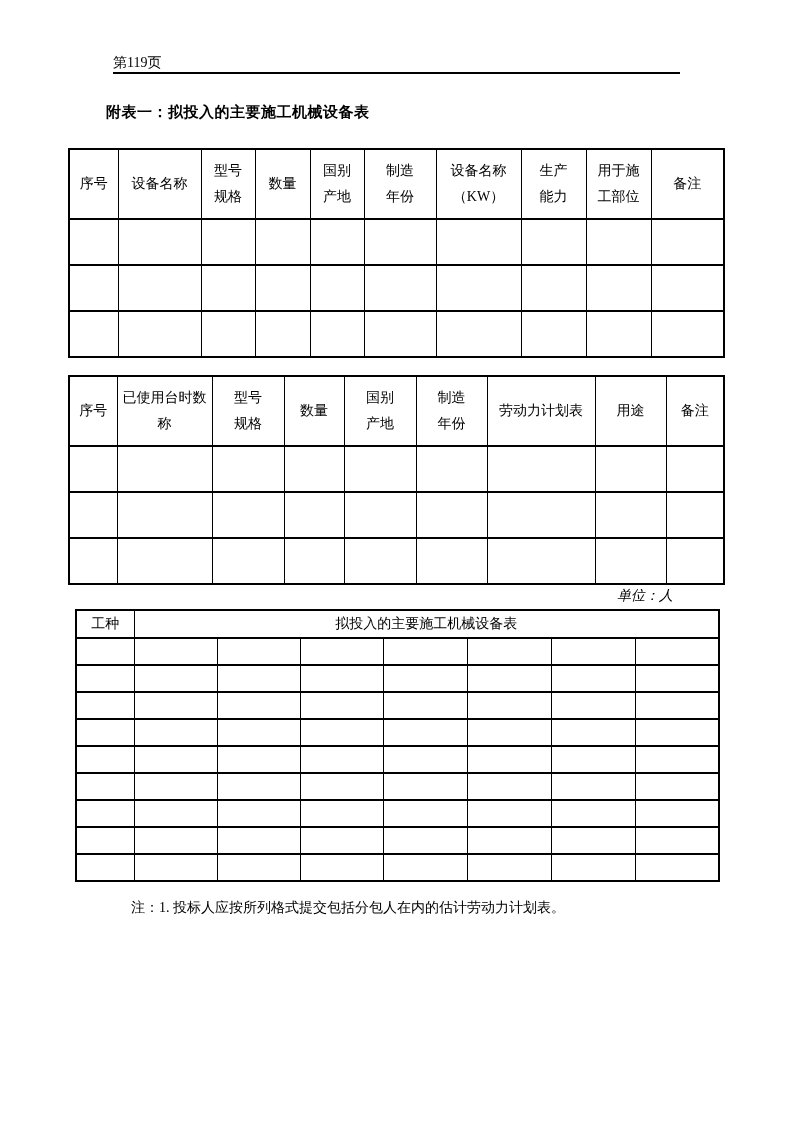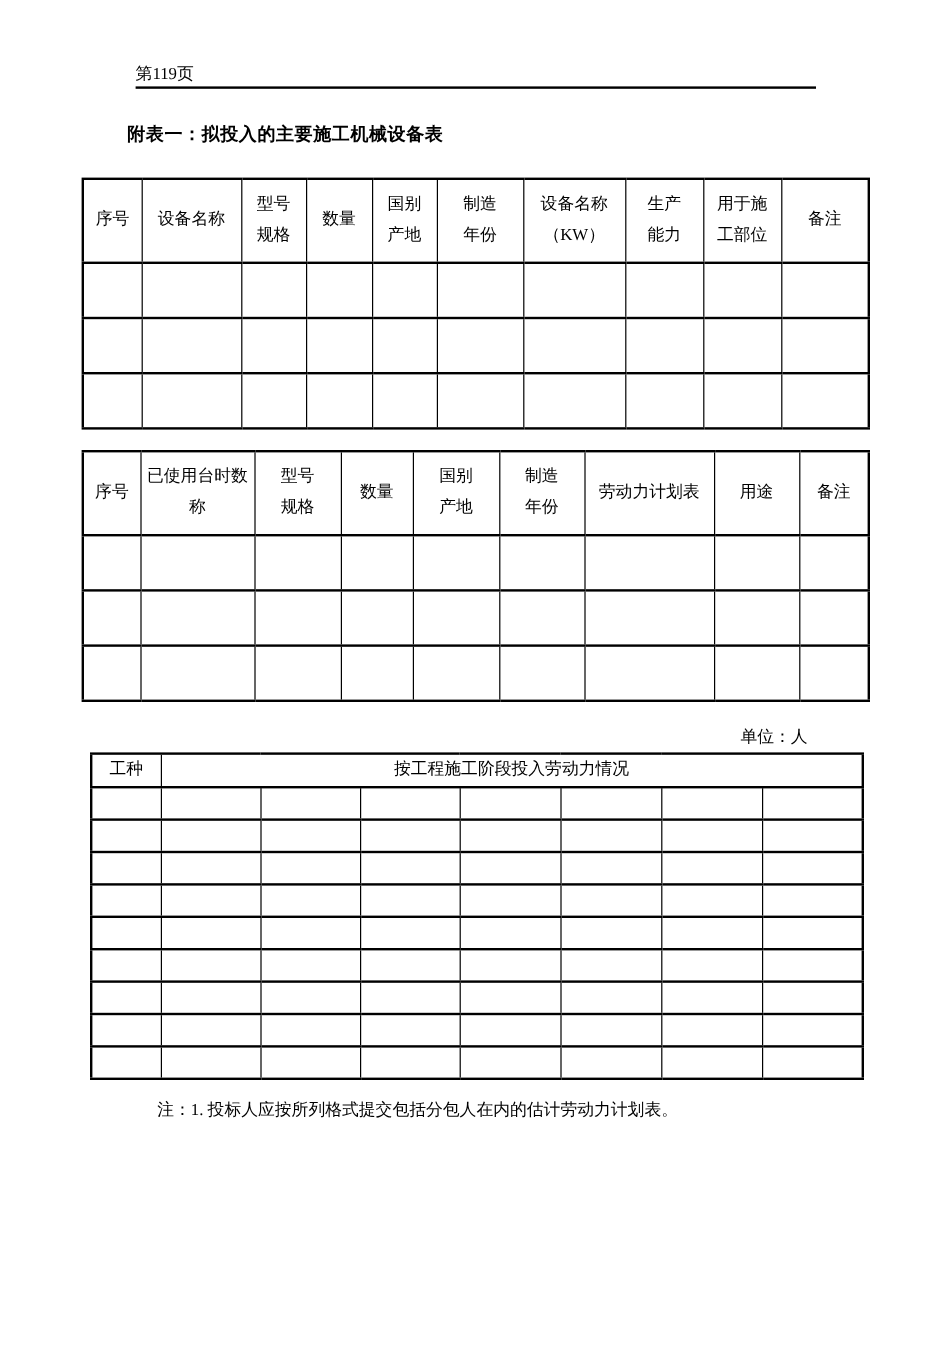--- a/index.html
+++ b/index.html
@@ -24,24 +24,25 @@
   .section-title {
     margin-left: 106px;
     font-size: 15px;
     font-weight: bold;
     letter-spacing: 0.5px;
   }
   .title-1 { margin-top: 29px; }
   .title-2 { margin-top: 12px; }
   .title-3 { margin-top: 32px; }
   .unit-label {
-    margin-top: 20px;
+    margin-top: 2px;
     margin-right: 120px;
     text-align: right;
     font-size: 14px;
+    font-style: italic;
   }
   table.doc-table {
     border-collapse: collapse;
     table-layout: fixed;
     border: 2px solid #000000;
   }
   table.doc-table th, table.doc-table td {
     border-left: 1px solid #000000;
     border-right: 1px solid #000000;
     border-top: 2px solid #000000;
@@ -231,21 +232,21 @@
         <col style="width:83px">
         <col style="width:83px">
         <col style="width:84px">
       <col style="width:84px">
         <col style="width:84px">
         <col style="width:84px">
     </colgroup>
     <thead>
       <tr>
         <th>工种</th>
-        <th colspan="7">按工程施工阶段投入劳动力情况</th>
+        <th colspan="7">拟投入的主要施工机械设备表</th>
       </tr>
     </thead>
     <tbody>
         <tr>
           <td></td>
           <td></td>
           <td></td>
           <td></td>
           <td></td>
           <td></td>

